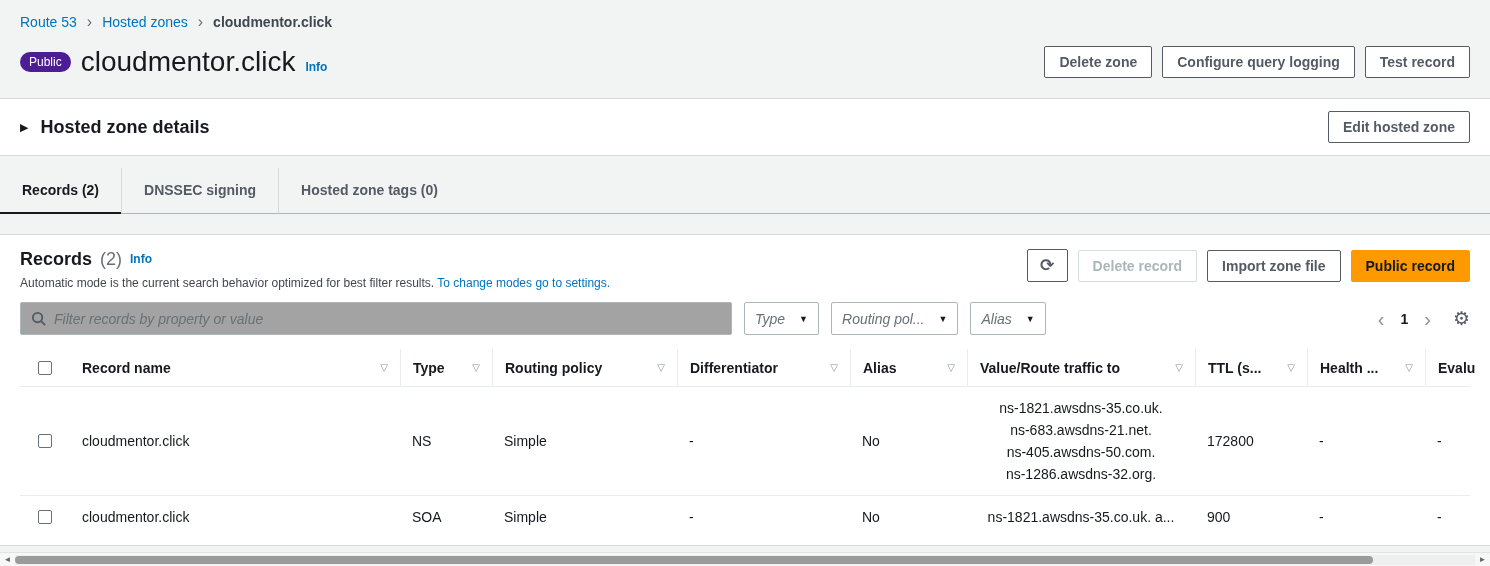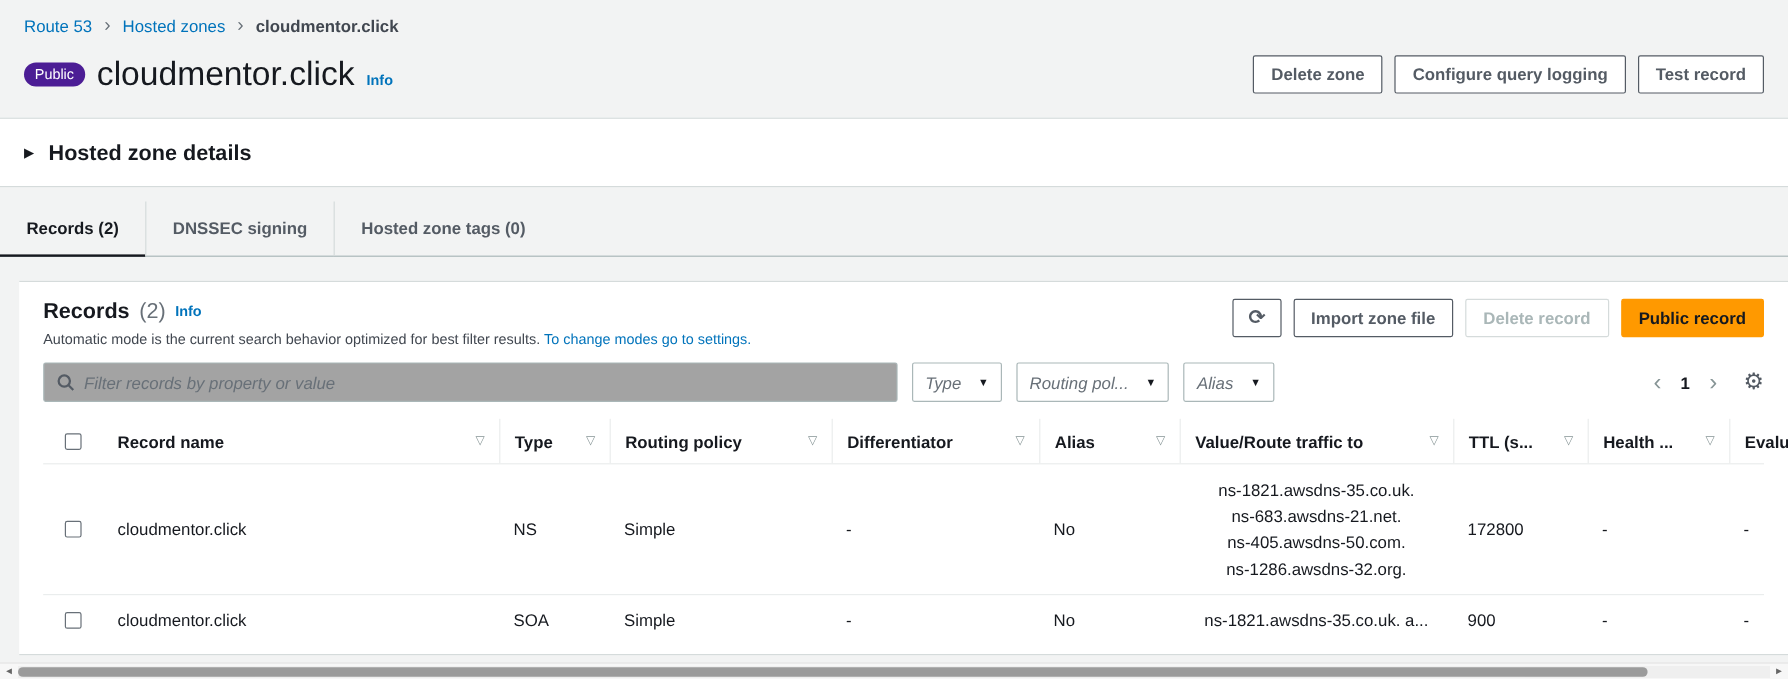--- a/index.html
+++ b/index.html
@@ -42,21 +42,21 @@
 
   
   .tabs { display:flex; margin-top:12px; border-bottom:1px solid #aab7b8; padding-left:0; }
   .tab { padding:14px 22px; font-size:14px; font-weight:700; color:#545b64; cursor:pointer;
          border-bottom:2px solid transparent; margin-bottom:-1px; }
   .tab + .tab { border-left:1px solid #d5dbdb; }
   .tab.active { color:#16191f; border-bottom-color:#16191f; }
 
   
   .records-panel { background:#fff; border-top:1px solid #d5dbdb; border-bottom:1px solid #d5dbdb;
-                   margin-top:20px; padding:14px 20px 0 20px; min-height:312px;margin-left:16px; }
+                   margin-top:20px; padding:14px 20px 0 20px; min-height:312px; }
   .records-header { display:flex; align-items:flex-start; justify-content:space-between; }
   .records-title-row { display:flex; align-items:center; gap:8px; }
   .records-title { font-size:18px; font-weight:700; }
   .records-count { font-size:18px; font-weight:400; color:#687078; }
   .records-desc { font-size:12px; color:#414750; margin-top:6px; }
   .records-actions { display:flex; gap:10px; align-items:center; }
 
   
   .filter-row { display:flex; align-items:center; margin-top:12px; gap:12px; }
   .search-box { display:flex; align-items:center; gap:8px; border:1px solid #aab7b8; border-radius:2px;
@@ -131,20 +131,21 @@
       <button class="btn">Configure query logging</button>
       <button class="btn">Test record</button>
     </div>
   </div>
 
   <div class="details-panel">
     <div class="details-left">
       <span class="expand-icon">▶</span>
       <span class="details-title">Hosted zone details</span>
     </div>
+    <button class="btn">Edit hosted zone</button>
   </div>
 
   <div class="tabs">
     <div class="tab active">Records (2)</div>
     <div class="tab">DNSSEC signing</div>
     <div class="tab">Hosted zone tags (0)</div>
   </div>
 
   <div class="records-panel">
     <div class="records-header">
@@ -156,22 +157,22 @@
         </div>
         <div class="records-desc">
           <span>Automatic mode is the current search behavior optimized for best filter results.</span>
           <a class="link">To change modes go to settings.</a>
         </div>
       </div>
       <div class="records-actions">
         <button class="btn icon-btn">
           <span style="font-size:17px;">⟳</span>
         </button>
+        <button class="btn disabled">Delete record</button>
         <button class="btn">Import zone file</button>
-        <button class="btn disabled">Delete record</button>
         <button class="btn primary">Public record</button>
       </div>
     </div>
 
     <div class="filter-row">
       <div class="search-box">
         <span style="display:flex;">
           <svg width="15" height="15" viewBox="0 0 16 16" fill="none" stroke="#545b64" stroke-width="2">
             <circle cx="7" cy="7" r="5"></circle>
             <line x1="11" y1="11" x2="15" y2="15"></line>

